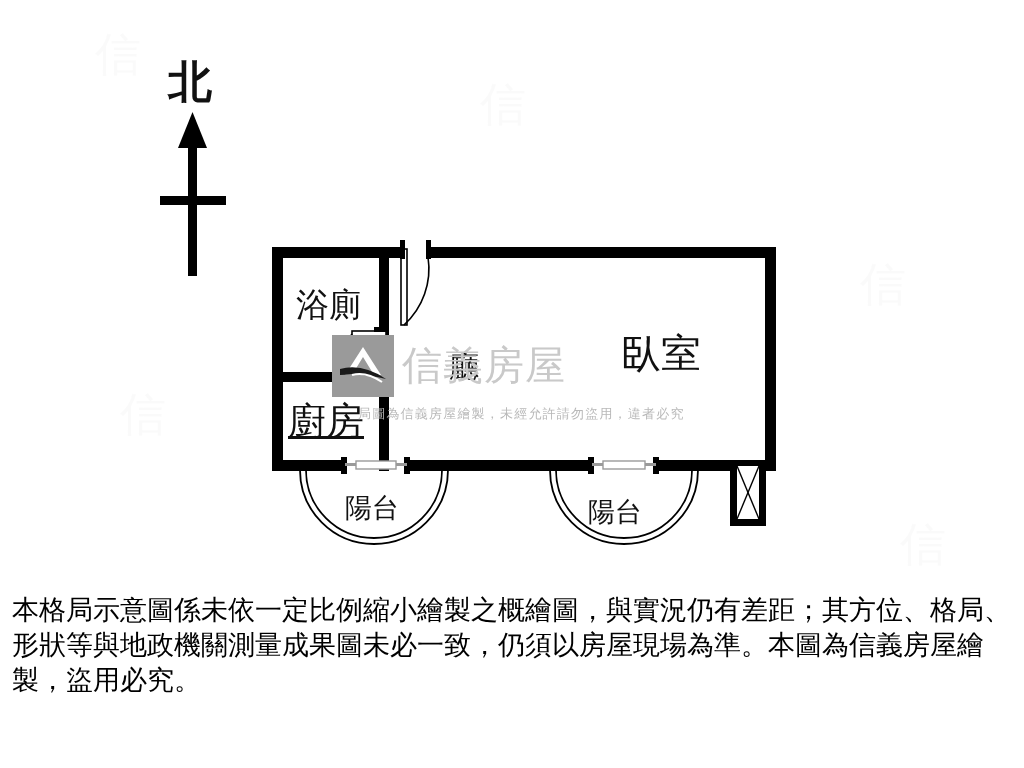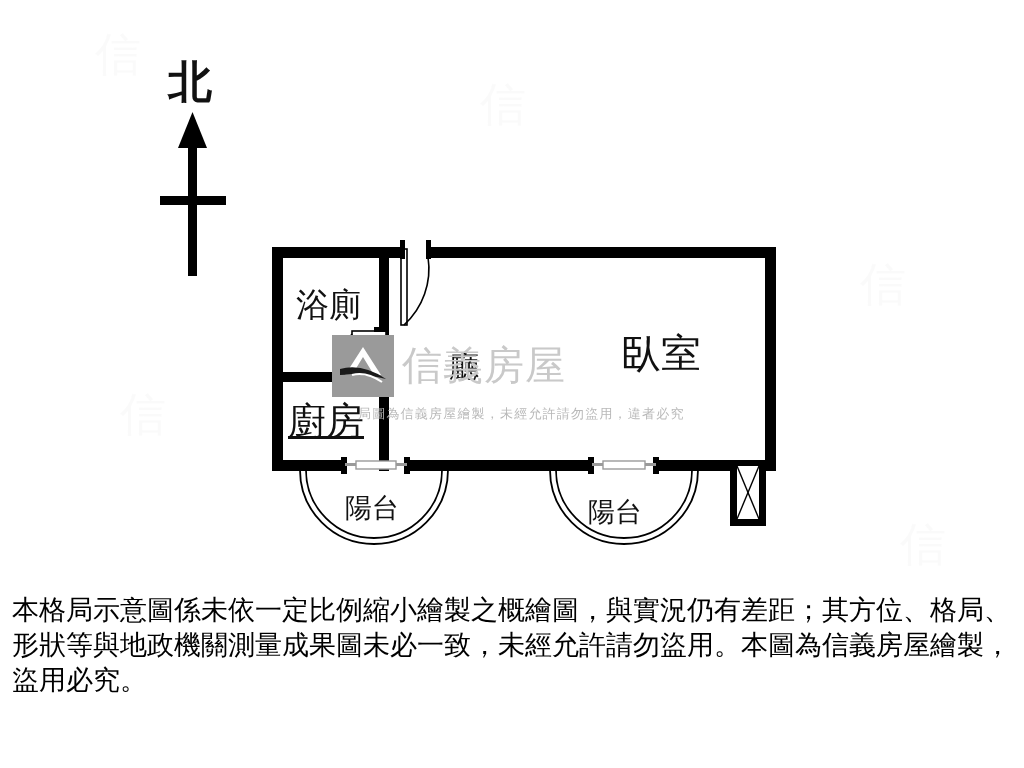--- a/index.html
+++ b/index.html
@@ -222,15 +222,15 @@
     <div id="wm-logo"></div>
     <svg id="wm-logo-mark" viewBox="0 0 62 62">
       <path d="M31 12 L49 40 L42 40 L31 22 L20 40 L13 40 Z" fill="#ffffff"></path>
       <path d="M8 34 Q30 28 54 44 Q30 38 8 40 Z" fill="#1a1a1a"></path>
       <path d="M20 40 Q34 36 50 47" fill="none" stroke="#ffffff" stroke-width="2"></path>
     </svg>
     <div id="wm-brand">信義房屋</div>
     <div id="wm-note">局圖為信義房屋繪製，未經允許請勿盜用，違者必究</div>
   </div>
 
-  <div id="disclaimer">本格局示意圖係未依一定比例縮小繪製之概繪圖，與實況仍有差距；其方位、格局、形狀等與地政機關測量成果圖未必一致，未經允許請勿盜用。本圖為信義房屋繪製，盜用必究。</div>
+  <div id="disclaimer">本格局示意圖係未依一定比例縮小繪製之概繪圖，與實況仍有差距；其方位、格局、形狀等與地政機關測量成果圖未必一致，仍須以房屋現場為準。本圖為信義房屋繪製，盜用必究。</div>
 
 </div>
 
 </body></html>

